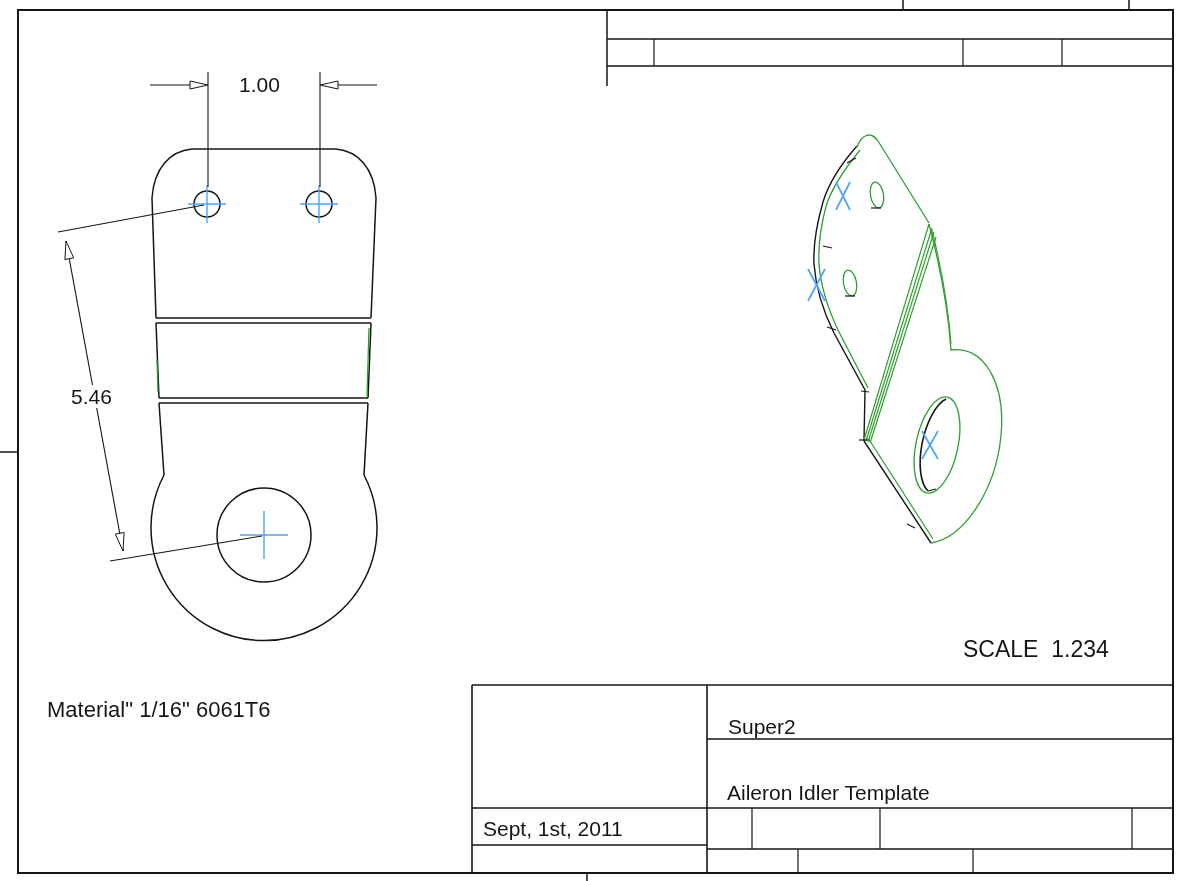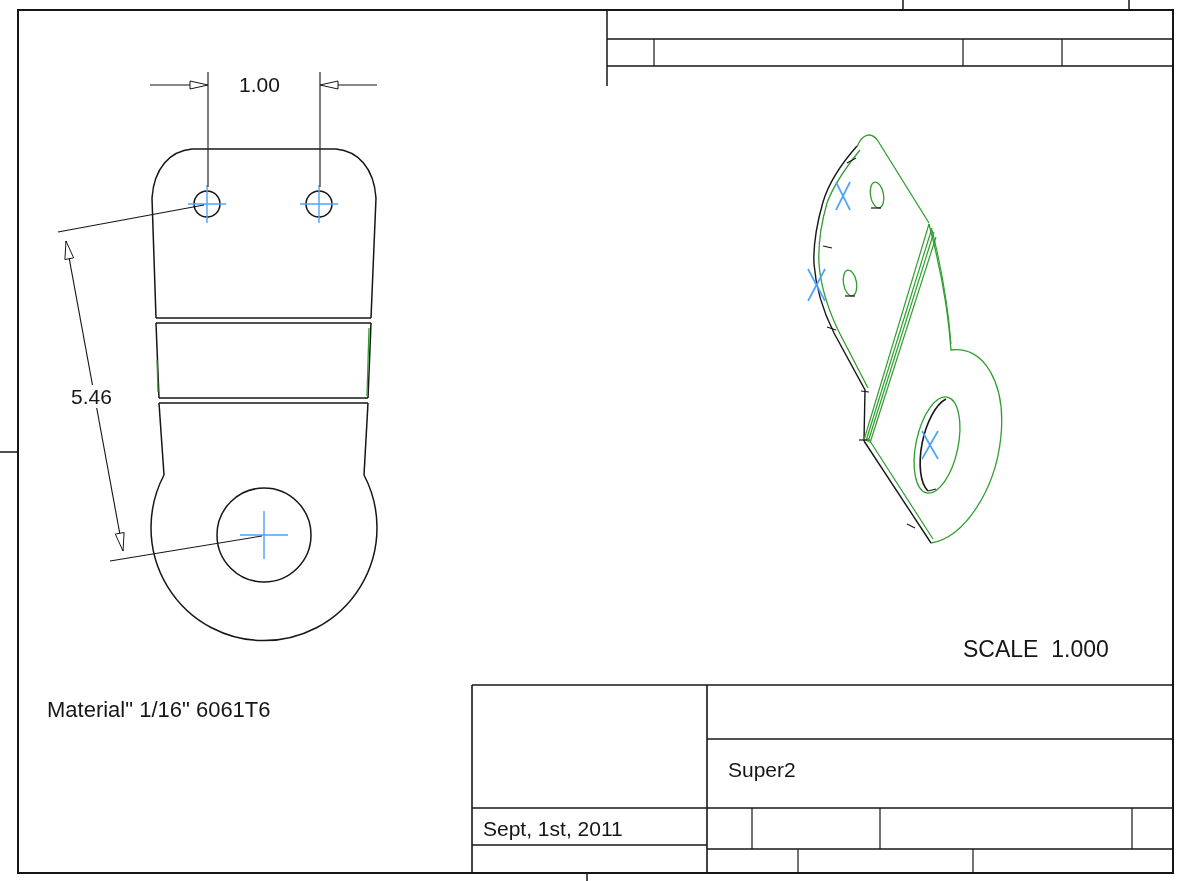--- a/index.html
+++ b/index.html
@@ -163,17 +163,18 @@
       <g>
         <path class="b" d="M 922,431 L 938,459" stroke-width="1.7"></path>
         <path class="b" d="M 938,431 L 922,459" stroke-width="1.7"></path>
       </g>
     </g>
   </svg>
 
   <div class="txt t21 dimtxt" style="left:236px;top:73px;">1.00</div>
   <div class="txt t21 dimtxt" style="left:68px;top:385px;">5.46</div>
   <div class="txt t22" style="left:47px;top:698px;">Material" 1/16" 6061T6</div>
-  <div class="txt t23" style="left:963px;top:637px;">SCALE  1.000</div>
-  <div class="txt t21" style="left:728px;top:715px;margin-top:43px;">Super2</div>
+  <div class="txt t23" style="left:963px;top:637px;">SCALE  1.234</div>
+  <div class="txt t21" style="left:728px;top:715px;">Super2</div>
+  <div class="txt t21" style="left:727px;top:781px;">Aileron Idler Template</div>
   <div class="txt t21" style="left:483px;top:817px;">Sept, 1st, 2011</div>
 
 </div>
 
 </body></html>

